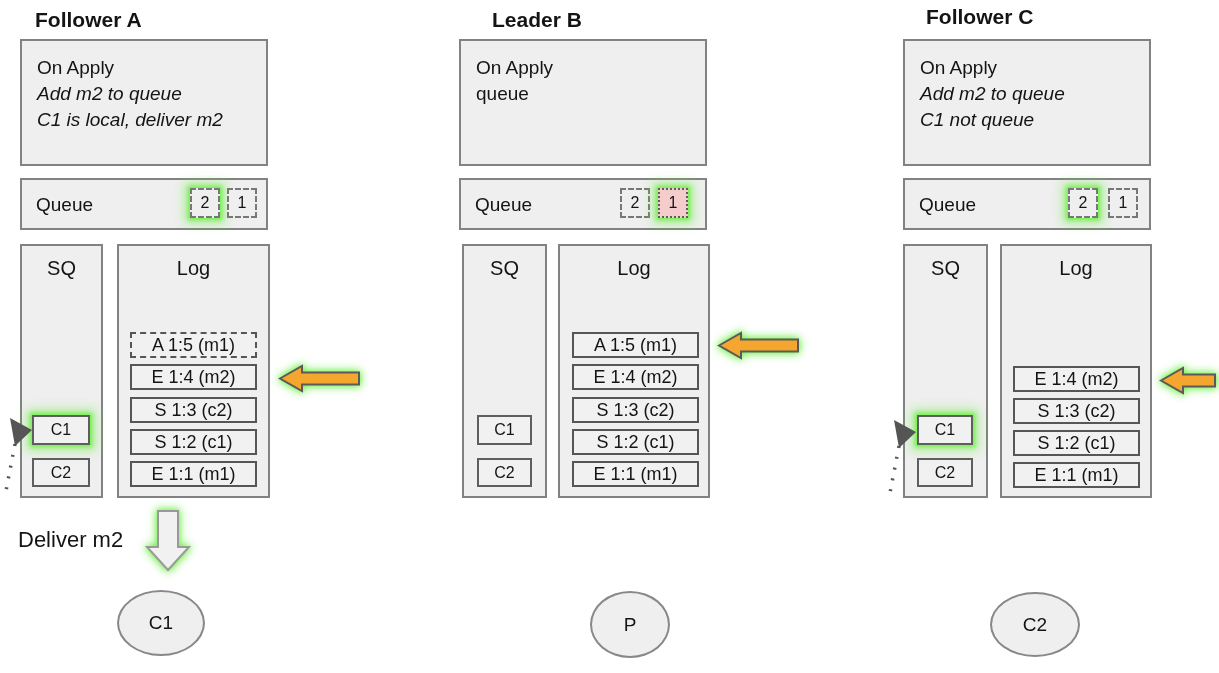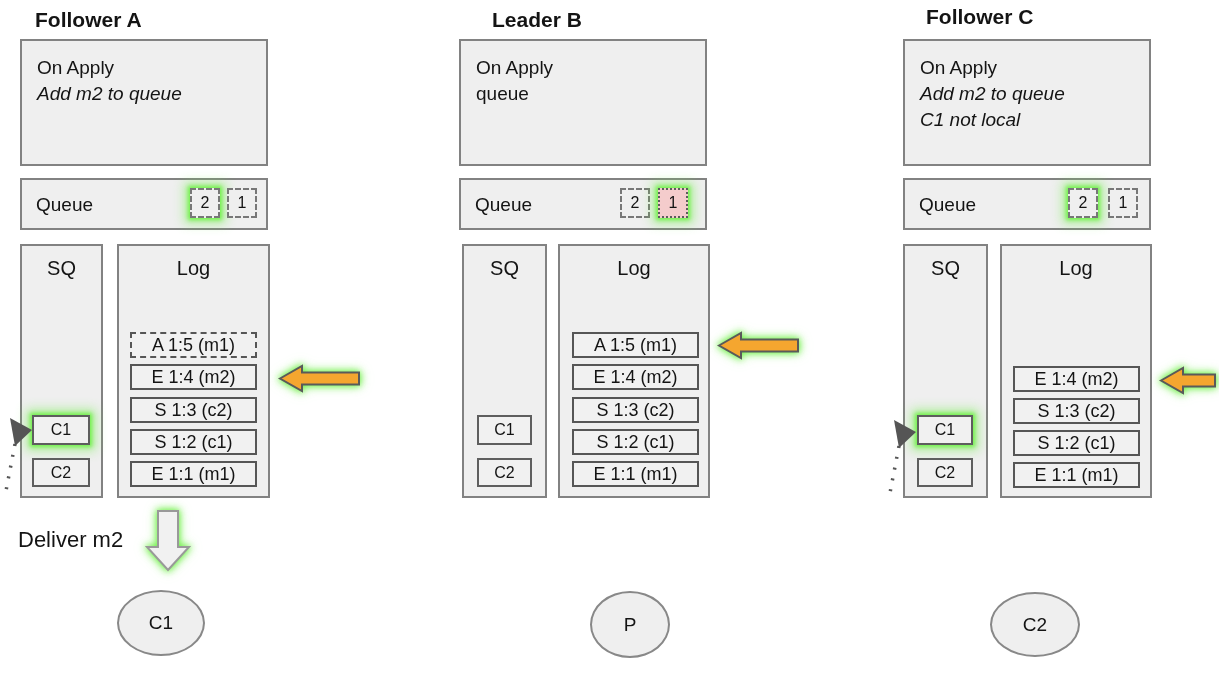--- a/index.html
+++ b/index.html
@@ -45,20 +45,21 @@
 
 <div class="stage">
 
   <div>
     <div class="coltitle" style="left:35px; top:8px;">Follower A</div>
 
     <div class="panel" style="left:20px; top:39px; width:248px; height:127px;">
       <div class="onapply-text">
         <div>On Apply</div>
         <div class="it">Add m2 to queue</div>
+        <div class="it">C1 is local, deliver m2</div>
       </div>
     </div>
 
     <div class="panel" style="left:20px; top:178px; width:248px; height:52px;"></div>
     <div class="queue-label" style="left:36px; top:194px;">Queue</div>
     <div class="qslot glow" style="left:190px; top:188px;">2</div>
     <div class="qslot" style="left:227px; top:188px;">1</div>
 
     <div class="panel" style="left:20px; top:244px; width:83px; height:254px;"></div>
     <div class="boxlabel" style="left:20px; top:257px; width:83px;">SQ</div>
@@ -125,21 +126,21 @@
     <div class="node" style="left:590px; top:591px; width:80px; height:67px;">P</div>
   </div>
 
   <div>
     <div class="coltitle" style="left:926px; top:5px;">Follower C</div>
 
     <div class="panel" style="left:903px; top:39px; width:248px; height:127px;">
       <div class="onapply-text">
         <div>On Apply</div>
         <div class="it">Add m2 to queue</div>
-        <div class="it">C1 not local</div>
+        <div class="it">C1 not queue</div>
       </div>
     </div>
 
     <div class="panel" style="left:903px; top:178px; width:248px; height:52px;"></div>
     <div class="queue-label" style="left:919px; top:194px;">Queue</div>
     <div class="qslot glow" style="left:1068px; top:188px;">2</div>
     <div class="qslot" style="left:1108px; top:188px;">1</div>
 
     <div class="panel" style="left:903px; top:244px; width:85px; height:254px;"></div>
     <div class="boxlabel" style="left:903px; top:257px; width:85px;">SQ</div>

